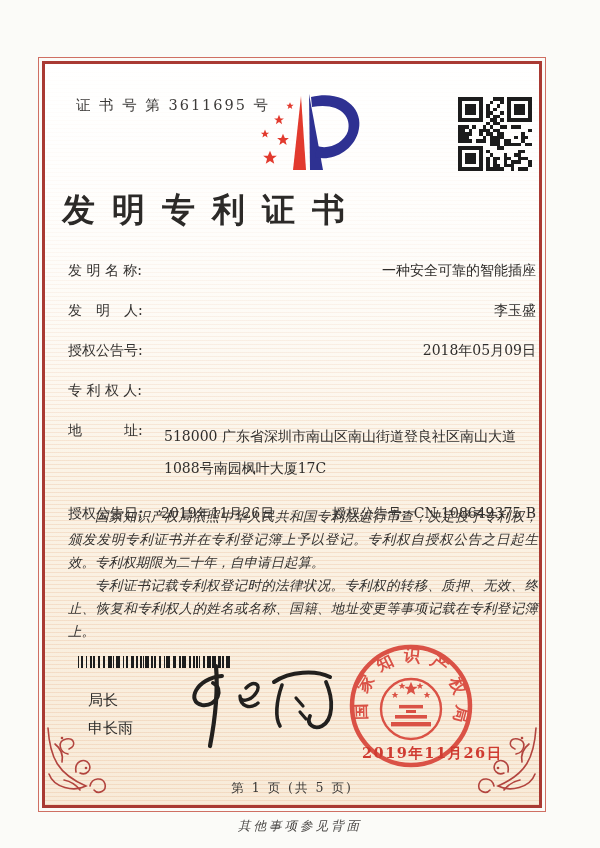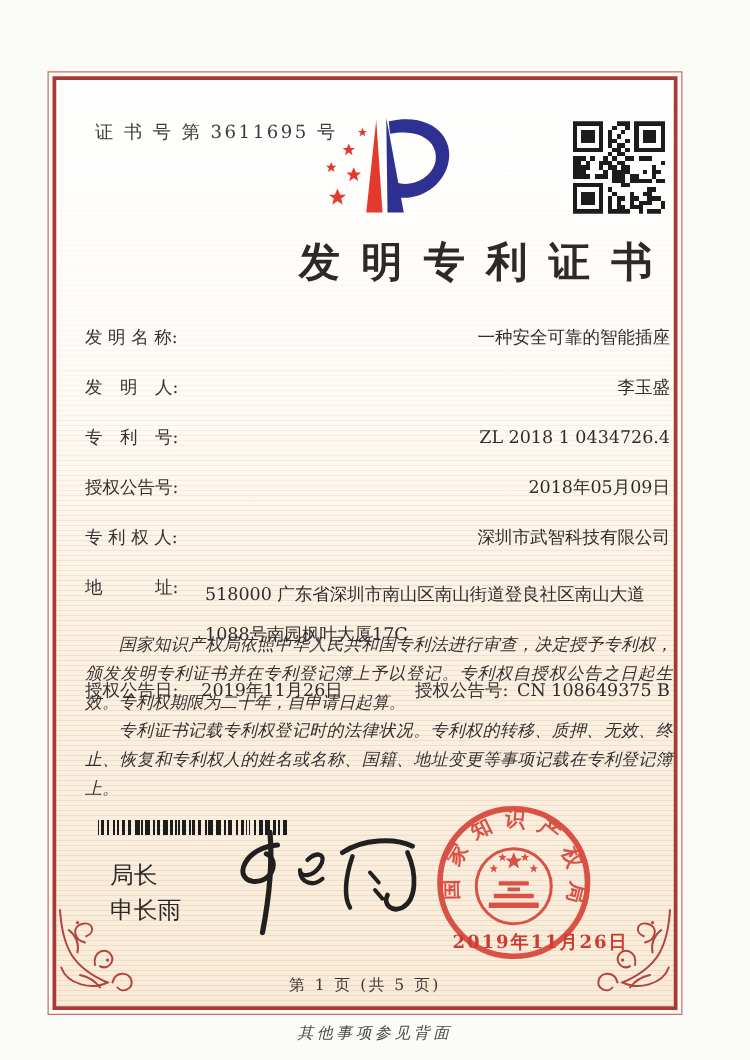--- a/index.html
+++ b/index.html
@@ -14,33 +14,33 @@
     border:3px solid #a93a33;
     outline:1px solid #cf6f63;
     outline-offset:3px;
     background:
       linear-gradient(180deg, rgba(255,255,255,0.95) 0%, rgba(255,255,255,0.75) 22%, rgba(255,255,255,0) 55%),
       repeating-linear-gradient(180deg, rgba(221,150,101,0.20) 0px, rgba(221,150,101,0.20) 1px, rgba(255,255,255,0) 1px, rgba(255,255,255,0) 4px),
       linear-gradient(180deg,#fffdf8 0%,#fbf3e6 55%,#f8ebd9 100%);
   }
   .abs{position:absolute;}
   .cert-no{left:31px;top:32px;font-size:14.5px;letter-spacing:2px;color:#3c3a38;}
-  .title{left:0;right:0;top:124px;text-align:right;font-size:33px;font-weight:700;
+  .title{left:0;right:0;top:124px;text-align:left;font-size:33px;font-weight:700;
          letter-spacing:17px;padding-left:17px;color:#2c2a28;}
   .fields{left:23px;top:196px;width:468px;font-size:14px;}
   .field-row{display:flex;align-items:flex-start;margin-bottom:19px;line-height:21px;justify-content:space-between;}
   .f-label{flex:0 0 86px;white-space:pre;color:#343230;}
   .f-value{margin-left:7px;color:#2f2d2b;}
   .grant-pair{display:flex;}
   .grant-no{margin-left:34px;display:flex;}
   .paras{left:23px;top:441px;width:470px;font-size:13.5px;line-height:23px;
          font-style:italic;color:#33312f;text-align:justify;}
   .paras p{margin:0;text-indent:2em;}
   .barcode-box{left:33px;top:589px;width:154px;height:12px;}
-  .commissioner{left:43px;top:622px;font-size:19px;line-height:28px;color:#2d2b29;}
+  .commissioner{left:43px;top:622px;font-size:15px;line-height:28px;color:#2d2b29;}
   .sig-box{left:125px;top:594px;width:180px;height:92px;}
   .seal-box{left:301px;top:577px;width:130px;height:130px;opacity:.92;}
   .seal-date{left:317px;top:680px;font-size:14.5px;letter-spacing:1.5px;color:#cf3b31;font-weight:600;}
   .page-info{left:0;right:0;top:716px;text-align:center;font-size:12.5px;letter-spacing:2px;color:#3a3836;}
   .back-note{position:absolute;left:0;right:0;top:818px;text-align:center;
              font-size:12.5px;letter-spacing:3px;font-style:italic;color:#4a4846;}
   .logo-box{left:198px;top:20px;width:124px;height:90px;}
   .qr-box{left:413px;top:33px;width:74px;height:74px;}
   .ornament{width:80px;height:92px;}
   .orn-left{left:-3px;top:646px;}
@@ -221,30 +221,25 @@
   <div class="abs fields">
     <div class="field-row">
       <span class="f-label">发 明 名 称:</span>
       <span class="f-value">一种安全可靠的智能插座</span>
     </div>
     <div class="field-row">
       <span class="f-label">发　明　人:</span>
       <span class="f-value">李玉盛</span>
     </div>
     <div class="field-row">
-      <span class="f-label">专　利　号:</span>
-      <span class="f-value">ZL 2018 1 0434726.4</span>
-    </div>
-    <div class="field-row">
       <span class="f-label">授权公告号:</span>
       <span class="f-value">2018年05月09日</span>
     </div>
     <div class="field-row">
       <span class="f-label">专 利 权 人:</span>
-      <span class="f-value">深圳市武智科技有限公司</span>
     </div>
     <div class="field-row">
       <span class="f-label">地　　　址:</span>
       <span class="f-value" style="width:372px;line-height:32px;">518000 广东省深圳市南山区南山街道登良社区南山大道1088号南园枫叶大厦17C</span>
     </div>
     <div class="field-row">
       <span class="grant-pair">
         <span class="f-label">授权公告日:</span>
         <span class="f-value">2019年11月26日</span>
       </span>

